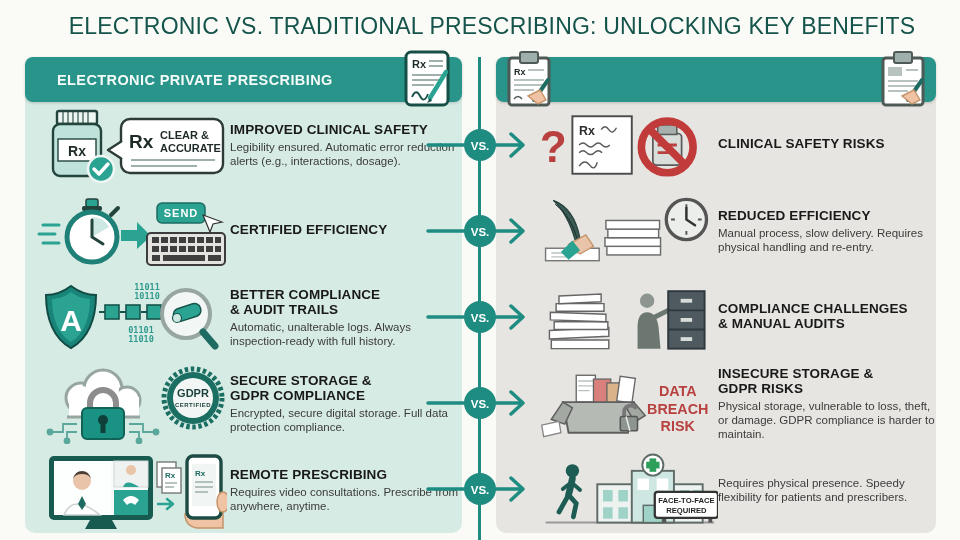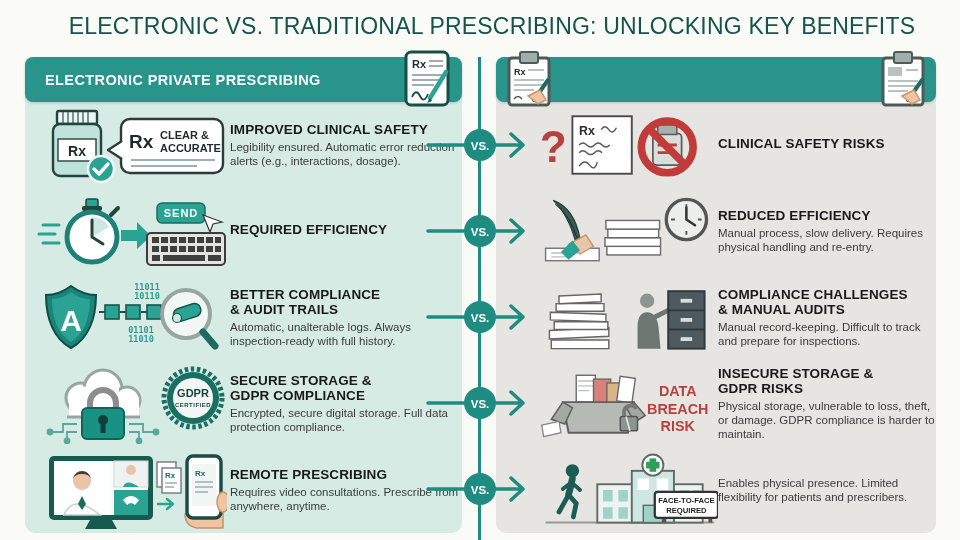--- a/index.html
+++ b/index.html
@@ -16,21 +16,21 @@
   .panel.left{left:25px;width:437px;background:#d7ebe5;}
   .panel.right{left:496px;width:440px;background:#e6e5e1;}
   .banner{
     position:absolute;top:0;left:0;right:0;height:45px;background:#28948a;
     border-radius:8px;display:flex;align-items:center;
     box-shadow:0 1px 3px rgba(0,0,0,.18);
   }
   .banner-label{
     color:#f4fbf9;font-weight:700;font-size:14.5px;letter-spacing:.4px;
   }
-  .panel.left .banner-label{padding-left:20px;}
+  .panel.left .banner-label{padding-left:32px;}
   .panel.right .banner-label{width:100%;text-align:center;}
   .banner-icon{position:absolute;top:-7px;}
   .banner-icon.tab-right{right:10px;}
   .banner-icon.clip-left{left:8px;}
   .banner-icon.clip-right{right:8px;}
   .rows{position:absolute;top:45px;bottom:0;left:0;right:0;display:flex;flex-direction:column;}
   .row{flex:1;display:flex;align-items:center;}
   .icon-zone{flex:0 0 205px;box-sizing:border-box;padding-left:12px;display:flex;align-items:center;}
   .panel.right .icon-zone{flex:0 0 222px;padding-left:40px;}
   .row-icon{width:190px;height:80px;}
@@ -134,21 +134,21 @@
                 <rect x="169" y="55" width="7" height="6"></rect>
                 <rect x="178" y="55" width="6" height="6"></rect>
               <rect x="126" y="64" width="42" height="6"></rect>
                 <rect x="115" y="64" width="8" height="6"></rect>
                 <rect x="171" y="64" width="13" height="6"></rect>
             </g>
           </g>
         </svg>
       </div>
       <div class="text-zone">
-        <div class="row-heading">REQUIRED EFFICIENCY</div>
+        <div class="row-heading">CERTIFIED EFFICIENCY</div>
       </div>
     </div>
 
     <div class="row">
       <div class="icon-zone">
         <svg class="row-icon" viewBox="0 0 190 80">
           <g>
             <path d="M34 8c8 6 18 9 25 9 0 24-8 44-25 53C17 61 9 41 9 17c7 0 17-3 25-9Z" fill="#19857a" stroke="#124c44" stroke-width="2"></path>
             <path d="M34 14c6 5 14 7 19 7 0 19-6 35-19 43-13-8-19-24-19-43 5 0 13-2 19-7Z" fill="#2aa392"></path>
             <text x="34" y="53" text-anchor="middle" font-size="30" font-weight="bold" fill="#fff">A</text>
@@ -373,21 +373,20 @@
             <path d="M138 32h38M138 52h38" stroke="#2f383c" stroke-width="2"></path>
             <rect x="151" y="20" width="12" height="4" fill="#d7dcd9"></rect>
             <rect x="151" y="40" width="12" height="4" fill="#d7dcd9"></rect>
             <rect x="151" y="60" width="12" height="4" fill="#d7dcd9"></rect>
           </g>
         </svg>
       </div>
       <div class="text-zone">
         <div class="row-heading">COMPLIANCE CHALLENGES
 &amp; MANUAL AUDITS</div>
-        <div class="row-body">Manual record-keeping. Difficult to track and prepare for inspections.</div>
       </div>
     </div>
 
     <div class="row">
       <div class="icon-zone">
         <svg class="row-icon" viewBox="0 0 190 80">
           <g>
             <g stroke="#666" stroke-width="1.4">
               <rect x="42" y="10" width="20" height="28" fill="#fff"></rect>
               <path d="M44 16h16M44 21h16M44 26h12" stroke="#b8c2bf"></path>
@@ -452,21 +451,21 @@
           <g>
             <rect x="132" y="68" width="4" height="6" fill="#555"></rect>
             <rect x="180" y="68" width="4" height="6" fill="#555"></rect>
             <rect x="124" y="42" width="66" height="27" rx="3" fill="#fff" stroke="#333" stroke-width="2.4"></rect>
             <text x="157" y="54" text-anchor="middle" font-size="8" font-weight="bold" fill="#222">FACE-TO-FACE</text>
             <text x="157" y="64" text-anchor="middle" font-size="8" font-weight="bold" fill="#222">REQUIRED</text>
           </g>
         </svg>
       </div>
       <div class="text-zone">
-        <div class="row-body">Enables physical presence. Limited flexibility for patients and prescribers.</div>
+        <div class="row-body">Requires physical presence. Speedy flexibility for patients and prescribers.</div>
       </div>
     </div>
 
   </div>
 </div>
 
 <div class="vs-line"></div>
 
 <svg class="vs-connector" style="top:125px" viewBox="0 0 116 40">
   <path d="M5 20H41M73 20h23M88 9l12 11-12 11" stroke="#1f8c81" stroke-width="3.5" fill="none" stroke-linecap="round" stroke-linejoin="round"></path>

